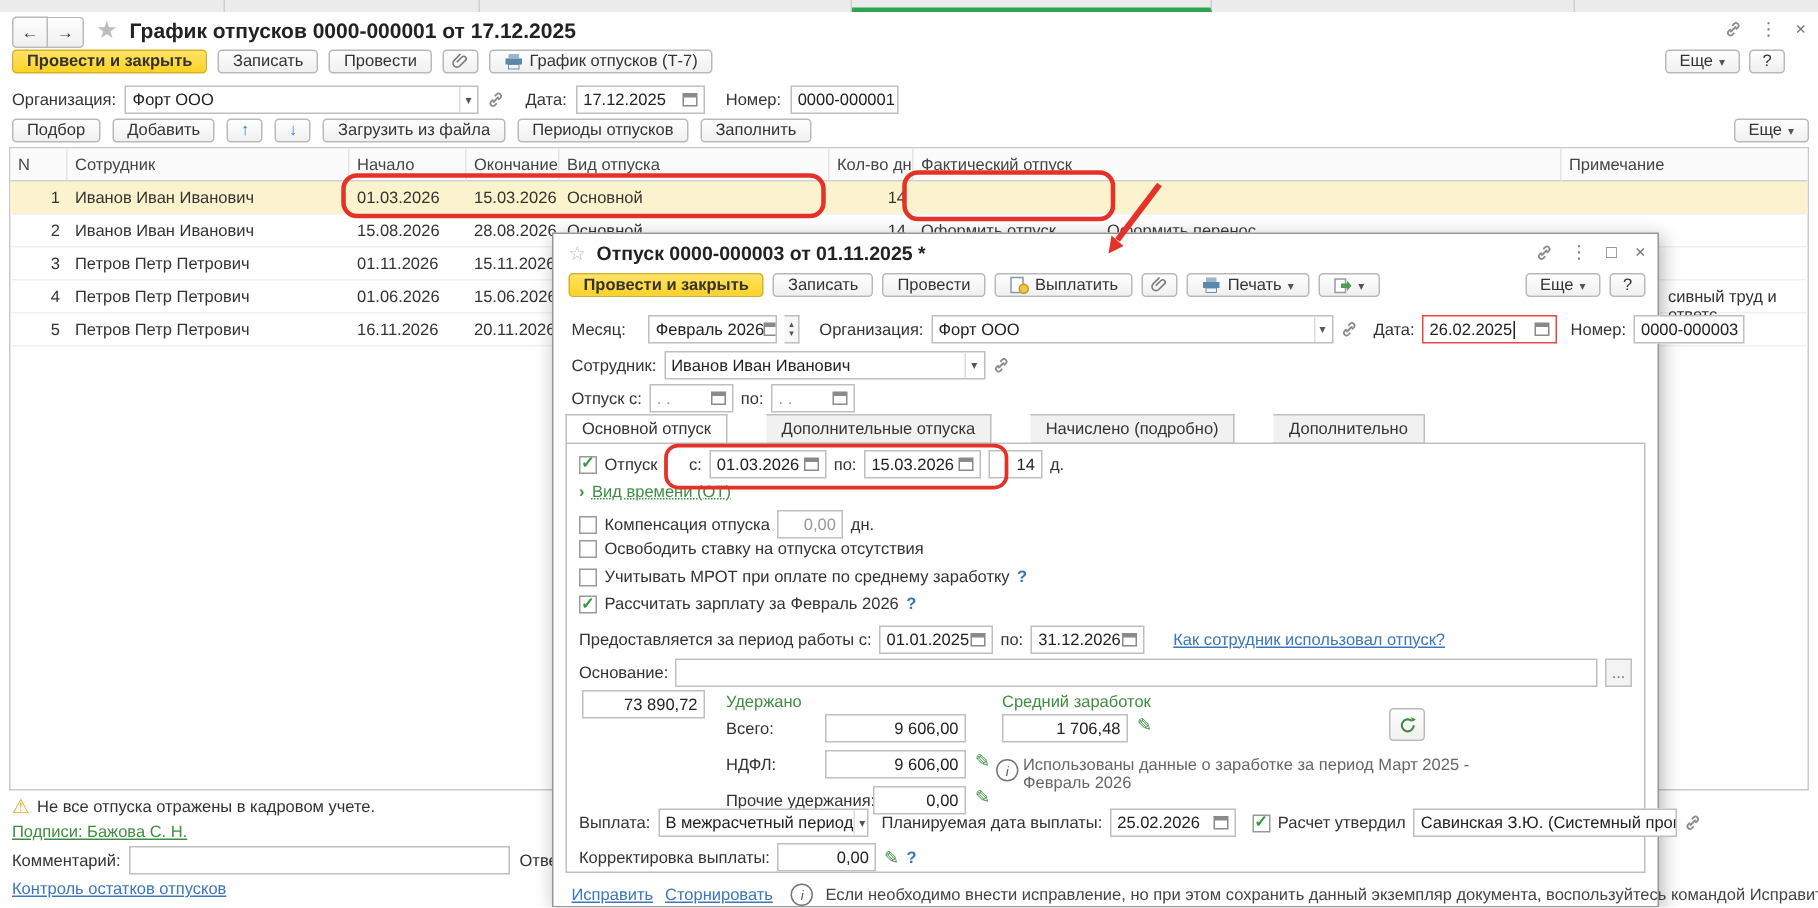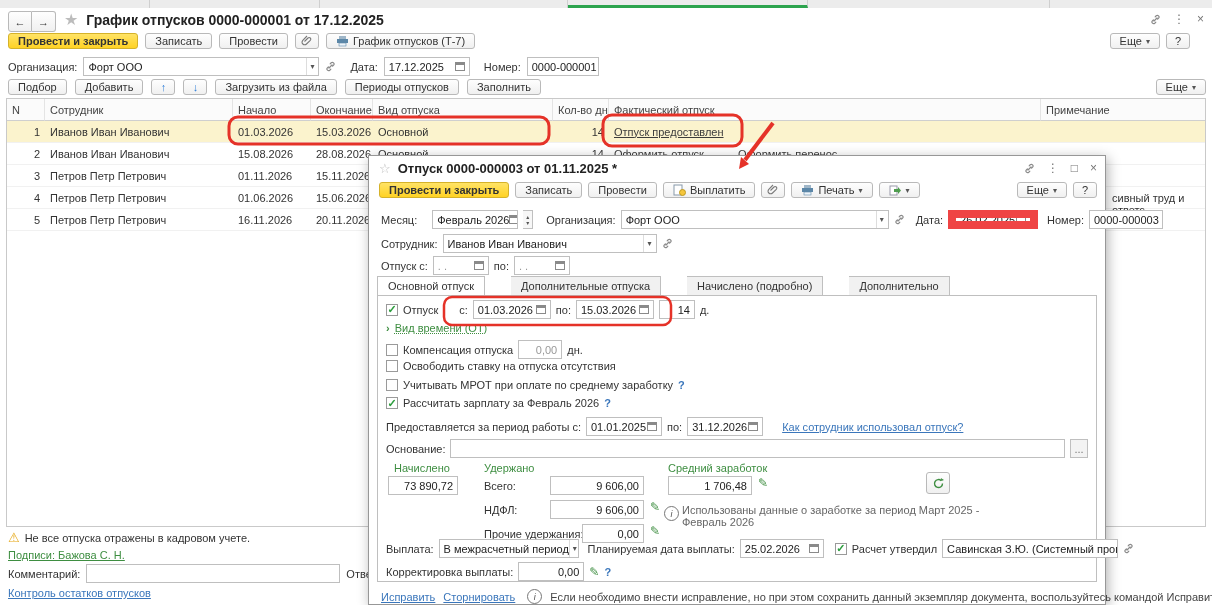--- a/index.html
+++ b/index.html
@@ -12,21 +12,21 @@
   
   .row{position:absolute;display:flex;align-items:center;gap:5px;white-space:nowrap;}
   .btn{height:16px;border:1px solid #b9b9b9;border-radius:3px;background:linear-gradient(#fefefe,#f0f0f0);
        padding:0 9px;display:inline-flex;align-items:center;gap:4px;color:#333;font-size:11px;white-space:nowrap;cursor:default;box-sizing:border-box;}
   .btn-yellow{background:linear-gradient(#ffe366,#ffd224);border-color:#d5b22a;font-weight:bold;}
   .sqbtn{width:24px;justify-content:center;padding:0;}
   .drop{font-size:8px;color:#555;}
   .field{box-sizing:border-box;height:19px;border:1px solid #bfbfbf;background:#fff;display:inline-flex;align-items:center;padding:0 4px;white-space:nowrap;overflow:hidden;font-size:11px;color:#222;}
   .field.num{justify-content:flex-end;}
   .field.gray{color:#999;}
-  .active-field{border:8px solid #ef4444;}
+  .active-field{border:1px solid #ef4444;}
   .caret{display:inline-block;width:1px;height:12px;background:#222;margin-left:1px;}
   .cal{width:10px;height:9px;border:1px solid #8a8a8a;border-top-width:3px;box-sizing:border-box;display:inline-block;flex:0 0 auto;margin-left:auto;}
   .ddm{margin-left:auto;font-size:8px;color:#555;border-left:1px solid #ddd;padding-left:3px;height:100%;display:flex;align-items:center;}
   .spin{display:inline-flex;flex-direction:column;justify-content:center;height:19px;border:1px solid #bfbfbf;border-left:none;font-size:6px;line-height:6px;color:#555;padding:0 3px;box-sizing:border-box;background:#f7f7f7;}
   .lbl{white-space:nowrap;color:#333;}
   .link-b{color:#3a76bb;text-decoration:underline;white-space:nowrap;}
   .link-g{color:#3e8e41;text-decoration:underline;white-space:nowrap;}
   .link-d{color:#3c3c3c;text-decoration:underline;white-space:nowrap;}
   .green{color:#3e8e41;}
   .chk{width:12px;height:12px;border:1px solid #9a9a9a;background:#fff;display:inline-flex;align-items:center;justify-content:center;flex:0 0 auto;font-size:11px;line-height:11px;box-sizing:border-box;}
@@ -171,21 +171,20 @@
       <div style="border-right:none">Примечание</div>
     </div>
     <div class="tbody">
       <div class="trow hl">
         <div class="c-num">1</div>
         <div>Иванов Иван Иванович</div>
         <div>01.03.2026</div>
         <div>15.03.2026</div>
         <div>Основной</div>
         <div class="c-days">14</div>
-        <div><span class="link-d">Отпуск предоставлен</span></div>
         <div></div>
       </div>
       <div class="trow">
         <div class="c-num">2</div>
         <div>Иванов Иван Иванович</div>
         <div>15.08.2026</div>
         <div>28.08.2026</div>
         <div>Основной</div>
         <div class="c-days">14</div>
         <div><span class="link-d">Оформить отпуск</span><span class="link-d" style="margin-left:34px">Оформить перенос</span></div>
@@ -423,21 +422,21 @@
         <span class="link-b" style="margin-left:14px">Как сотрудник использовал отпуск?</span>
       </div>
 
       <div class="prow" style="top:143px;right:8px">
         <span class="lbl">Основание:</span>
         <span class="field" style="flex:1 1 auto"></span>
         <span class="field" style="width:18px;justify-content:center;background:#f3f3f3;color:#777">...</span>
       </div>
 
       <span class="pabs green" style="left:16px;top:166px">Начислено</span>
-      <span class="pabs field num" style="left:10px;top:180px;width:70px">
+      <span class="pabs field num" style="left:10px;top:164px;width:82px">
           <span>73 890,72</span>
         </span>
 
       <span class="pabs green" style="left:106px;top:166px">Удержано</span>
       <span class="pabs lbl" style="left:106px;top:184px">Всего:</span>
       <span class="pabs field num" style="left:172px;top:180px;width:94px">
           <span>9 606,00</span>
         </span>
 
       <span class="pabs lbl" style="left:106px;top:208px">НДФЛ:</span>

